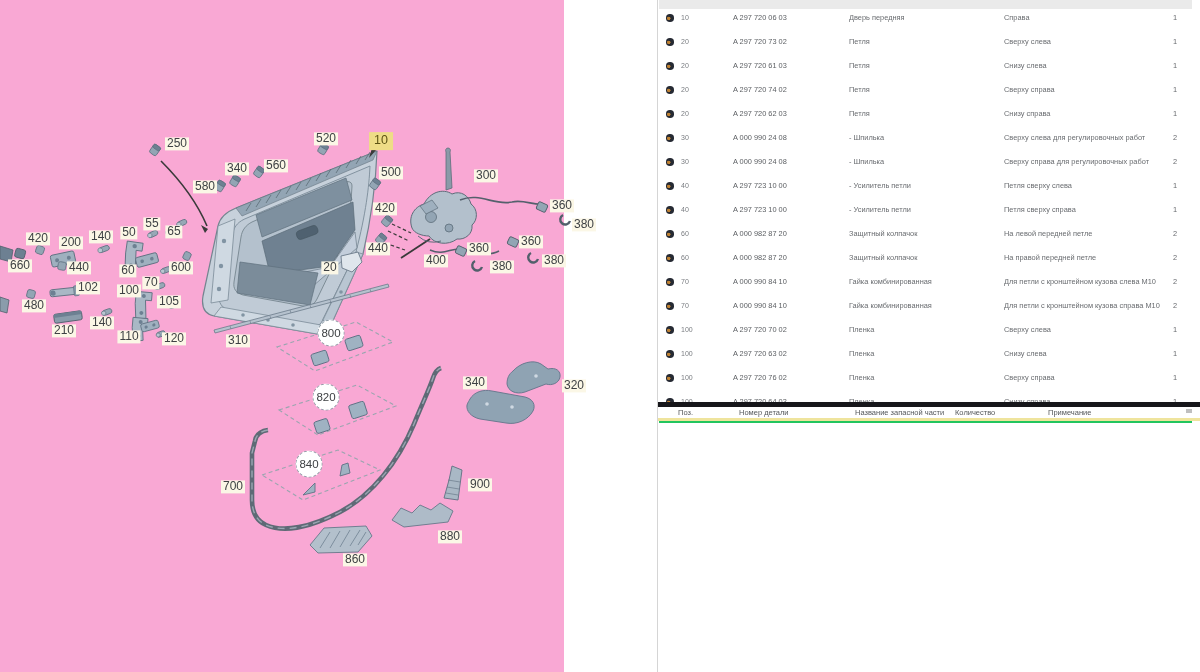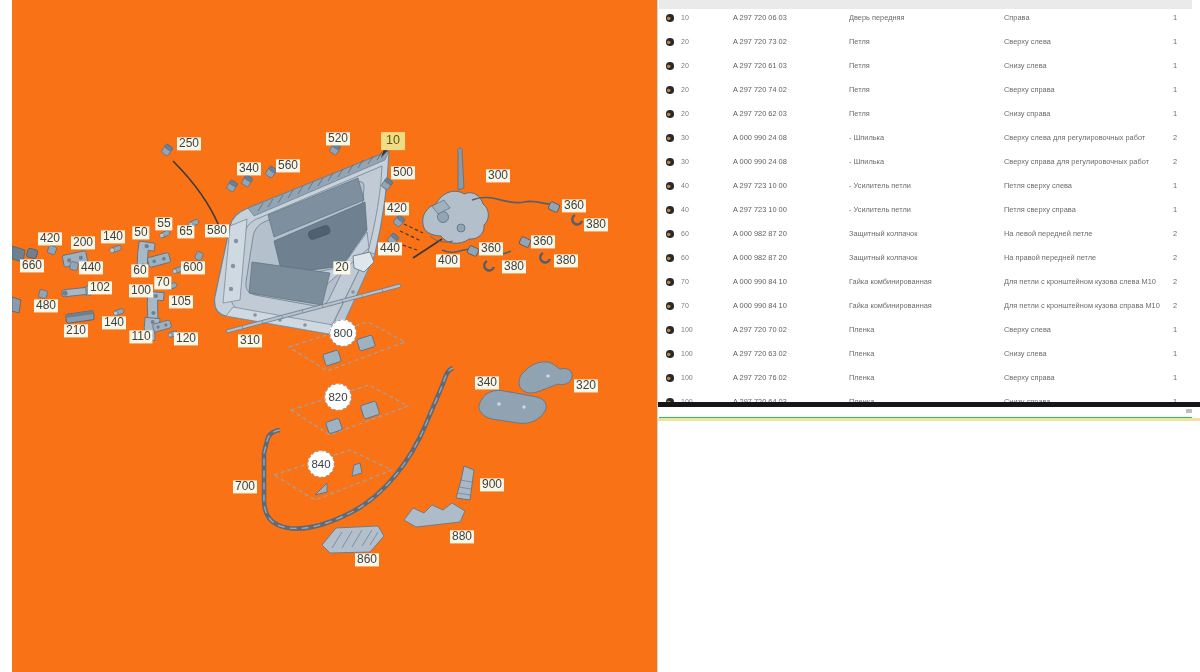--- a/index.html
+++ b/index.html
@@ -1,25 +1,25 @@
 <!DOCTYPE html>
 <html><head>
 <meta charset="utf-8">
 <style>
   html,body{margin:0;padding:0;}
   body{width:1200px;height:672px;background:#fff;font-family:"Liberation Sans",sans-serif;overflow:hidden;position:relative;}
-  #diagram{position:absolute;left:12px;top:0;width:658px;height:672px;background:#f97316;}
+  #diagram{position:absolute;left:0;top:0;width:564px;height:672px;background:#f9a8d4;}
   #diagram svg{position:absolute;left:0;top:0;}
   .plabel{position:absolute;transform:translate(-50%,-50%);background:#fbf7e6;color:#3e4144;font-size:12px;line-height:1.1;padding:0 2px;white-space:nowrap;z-index:5;}
   .plabel.hl{background:#eedd86;color:#5d5413;padding:2px 5px;font-size:12.5px;}
   .plabel.circ{background:#fff;border:1px dashed #94a0aa;border-radius:50%;width:25px;height:25px;line-height:25px;text-align:center;padding:0;font-size:11.5px;}
   #tpane{position:absolute;left:658px;top:0;width:542px;height:672px;background:#fff;}
   .vsep{position:absolute;left:657px;top:0;width:1px;height:672px;background:#d5d5d5;}
   .topstrip{position:absolute;left:1px;top:0;width:533px;height:9px;background:#eaeaea;}
-  .trow{position:absolute;left:1px;width:533px;height:24px;border-bottom:4px solid #22c55e;background:#fff;}
+  .trow{position:absolute;left:1px;width:533px;height:24px;border-bottom:6px solid #22c55e;background:#fff;}
   .trow span{position:absolute;font-size:7.4px;line-height:17px;color:#686b6f;white-space:nowrap;}
   .trow .icon{left:7px;top:5px;width:7.5px;height:7.5px;border-radius:50%;background:radial-gradient(circle at 35% 55%, #bf8233 0 1.5px, #262a33 2px);position:absolute;}
   .trow .pos{left:22px;font-size:7px;color:#797c80;}
   .trow .part{left:74px;color:#5d6064;}
   .trow .name{left:190px;}
   .trow .note{left:345px;}
   .trow .qty{right:15px;}
   .blackline{position:absolute;left:0px;top:402px;width:542px;height:4.5px;background:#16161a;z-index:3;}
   .theader{position:absolute;left:1px;top:406.5px;width:533px;height:11.5px;background:#fff;z-index:4;}
   .theader span{position:absolute;top:0;font-size:7.5px;line-height:12px;color:#54575a;white-space:nowrap;}
@@ -303,21 +303,21 @@
     <path d="M392,520 L401,508 L412,513 L420,505 L431,510 L440,503 L453,511 L448,522 L404,527 Z" fill="#aebbc8" stroke="#66788a" stroke-width="0.9"></path>
   </g>
 
   <g>
     <path d="M310,545 L324,528 L366,526 L372,536 L358,552 L318,553 Z" fill="#b3c0cc" stroke="#66788a" stroke-width="0.9"></path>
     <path d="M320,548 l10,-16 M330,548 l10,-17 M340,547 l10,-17 M350,546 l10,-16 M358,545 l8,-13" stroke="#66788a" stroke-width="0.7" fill="none"></path>
   </g>
 </svg>
 <div id="labels">
       <div class="plabel" style="left: 177px; top: 144px;">250</div>
-      <div class="plabel" style="left: 205px; top: 187px; margin-top: 44px;">580</div>
+      <div class="plabel" style="left: 205px; top: 187px;">580</div>
       <div class="plabel" style="left: 237px; top: 169px;">340</div>
       <div class="plabel" style="left: 276px; top: 166px;">560</div>
       <div class="plabel" style="left: 326px; top: 139px;">520</div>
       <div class="plabel hl" style="left: 381px; top: 141px;">10</div>
       <div class="plabel" style="left: 391px; top: 173px;">500</div>
       <div class="plabel" style="left: 486px; top: 176px;">300</div>
       <div class="plabel" style="left: 385px; top: 209px;">420</div>
       <div class="plabel" style="left: 378px; top: 249px;">440</div>
       <div class="plabel" style="left: 400px; top: 261px; margin-left: 36px;">400</div>
       <div class="plabel" style="left: 562px; top: 206px;">360</div>
@@ -493,16 +493,23 @@
       <div class="trow" style="top: 393px;">
         <span class="icon"></span>
         <span class="pos">100</span>
         <span class="part">A 297 720 64 03</span>
         <span class="name">Пленка</span>
         <span class="note">Снизу справа</span>
         <span class="qty">1</span>
       </div>
     </div>
   <div class="blackline"></div>
+  <div class="theader">
+    <span style="left:19px">Поз.</span>
+    <span style="left:80px">Номер детали</span>
+    <span style="left:196px">Название запасной части</span>
+    <span style="left:296px">Количество</span>
+    <span style="left:389px">Примечание</span>
+  </div>
   <div class="yellowline"></div>
   <div class="hfrag"></div>
 </div>
 <div class="vsep"></div>
 
 </body></html>

